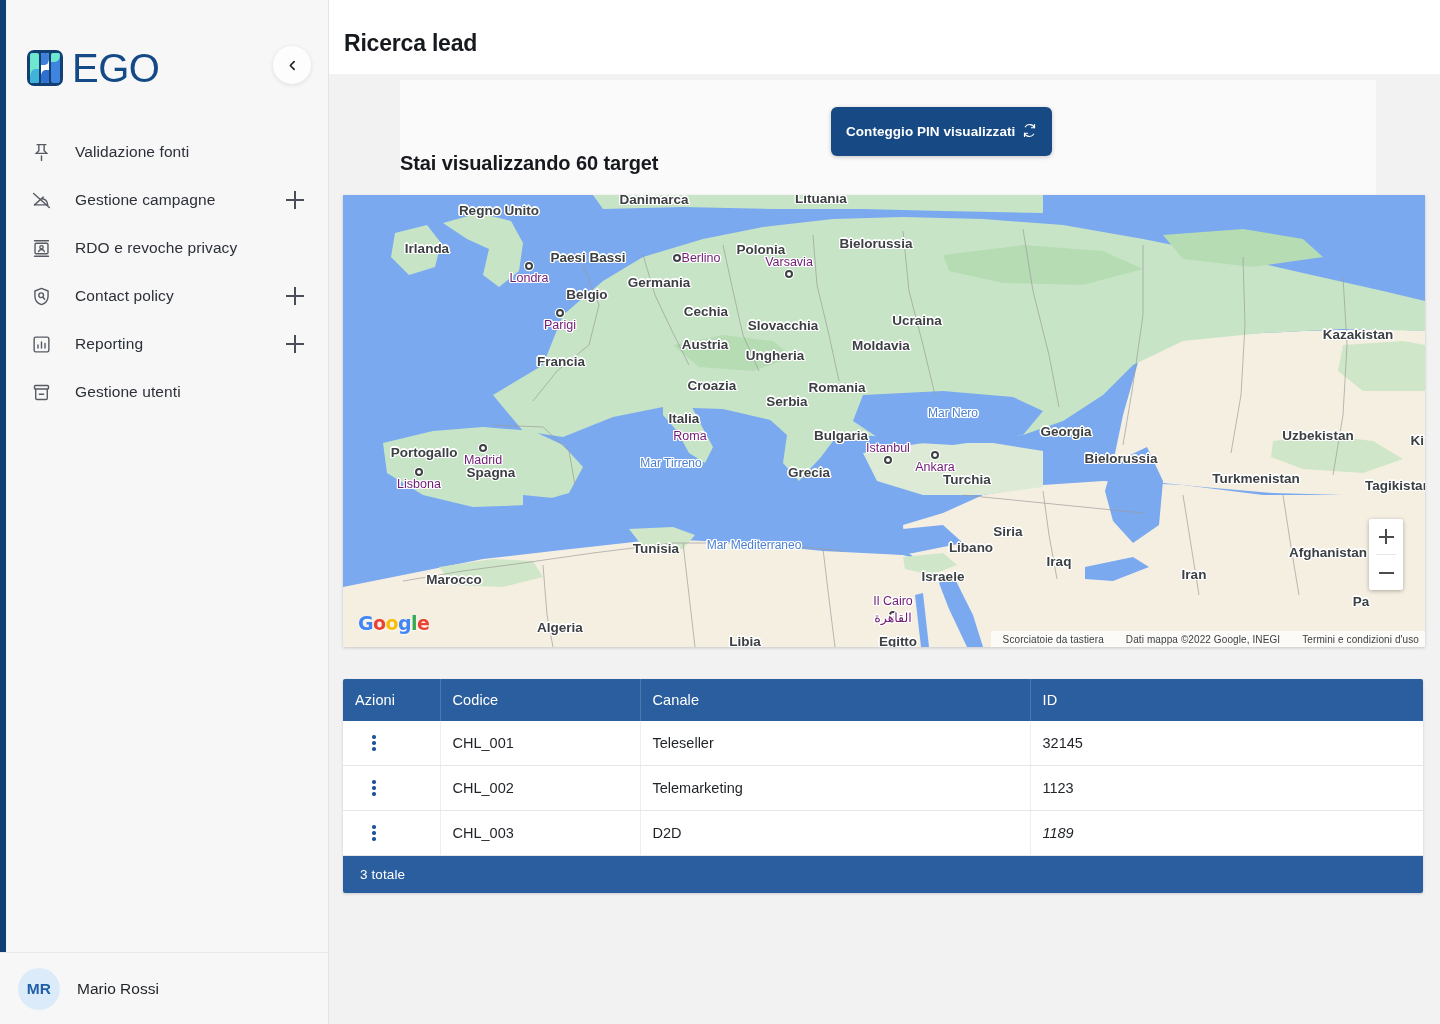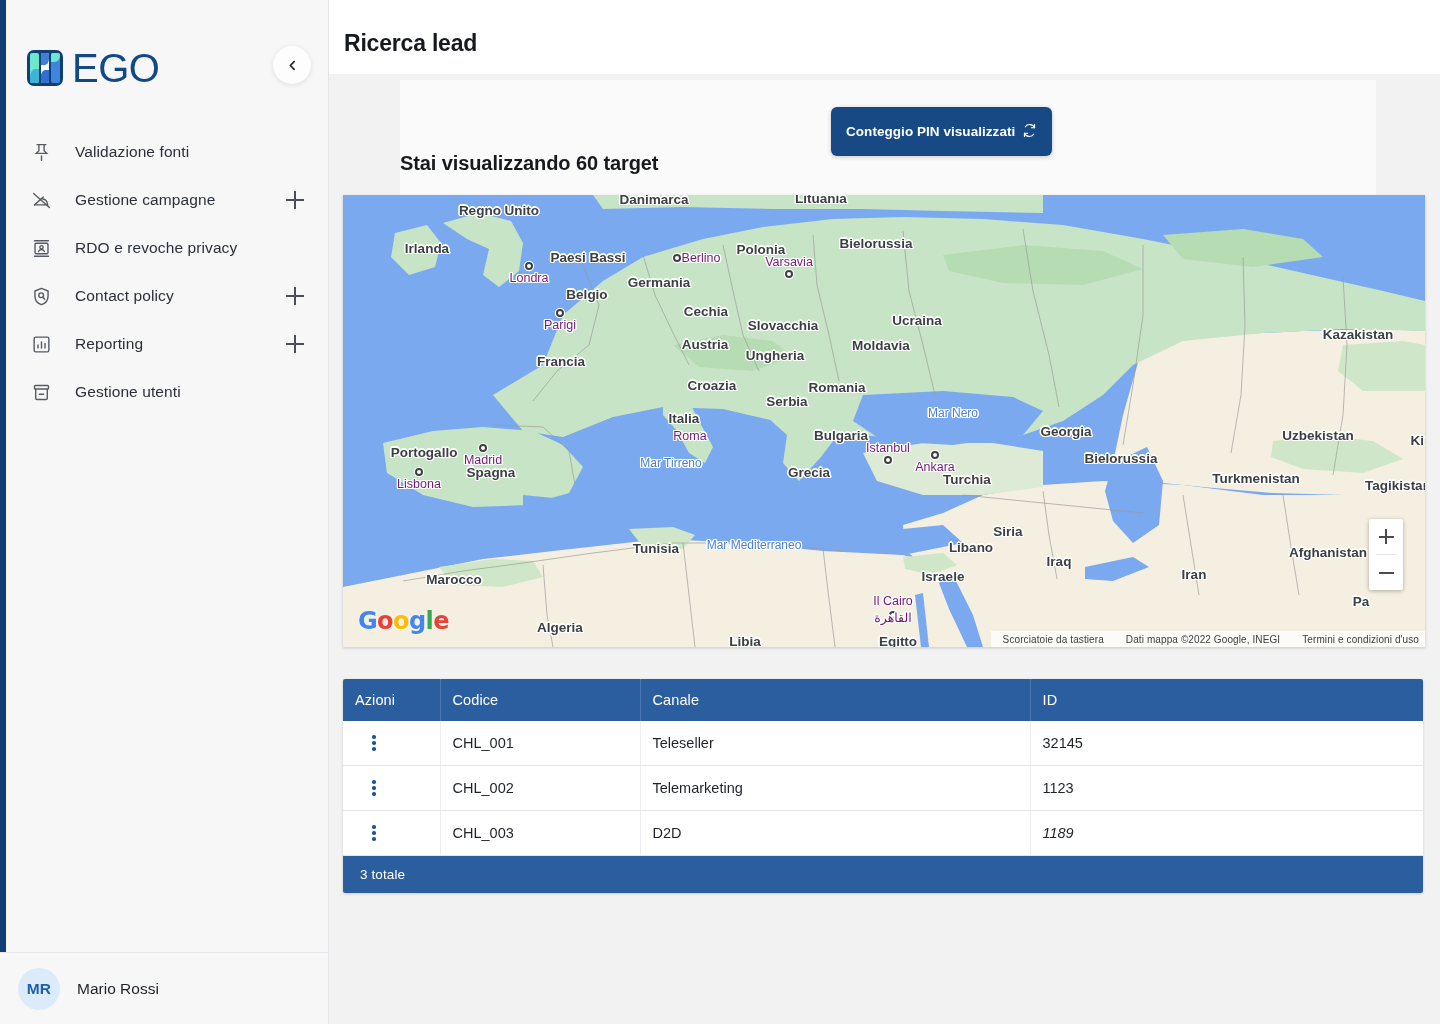--- a/index.html
+++ b/index.html
@@ -186,21 +186,21 @@
   .citydot {
     position: absolute; width: 8px; height: 8px; border-radius: 50%;
     border: 2px solid #3c4043; background: #fff;
     transform: translate(-50%, -50%);
     box-shadow: 0 0 0 1.2px #fff;
   }
 
   .gmaps-logo {
     position: absolute; left: 15px; bottom: 14px;
     font-family: "DejaVu Sans", sans-serif;
-    font-size: 24px; font-weight: 700; letter-spacing: -0.6px;
+    font-size: 19px; font-weight: 700; letter-spacing: -0.6px;
     line-height: 1;
     text-shadow: 0 1px 2px rgba(255,255,255,0.9);
   }
   .gmaps-logo .g1 { color: #4285f4; } .gmaps-logo .g2 { color: #ea4335; }
   .gmaps-logo .g3 { color: #fbbc05; } .gmaps-logo .g4 { color: #4285f4; }
   .gmaps-logo .g5 { color: #34a853; } .gmaps-logo .g6 { color: #ea4335; }
 
   .map-attrib {
     position: absolute; right: 0; bottom: 0;
     height: 16px; display: flex; align-items: center; gap: 22px;

